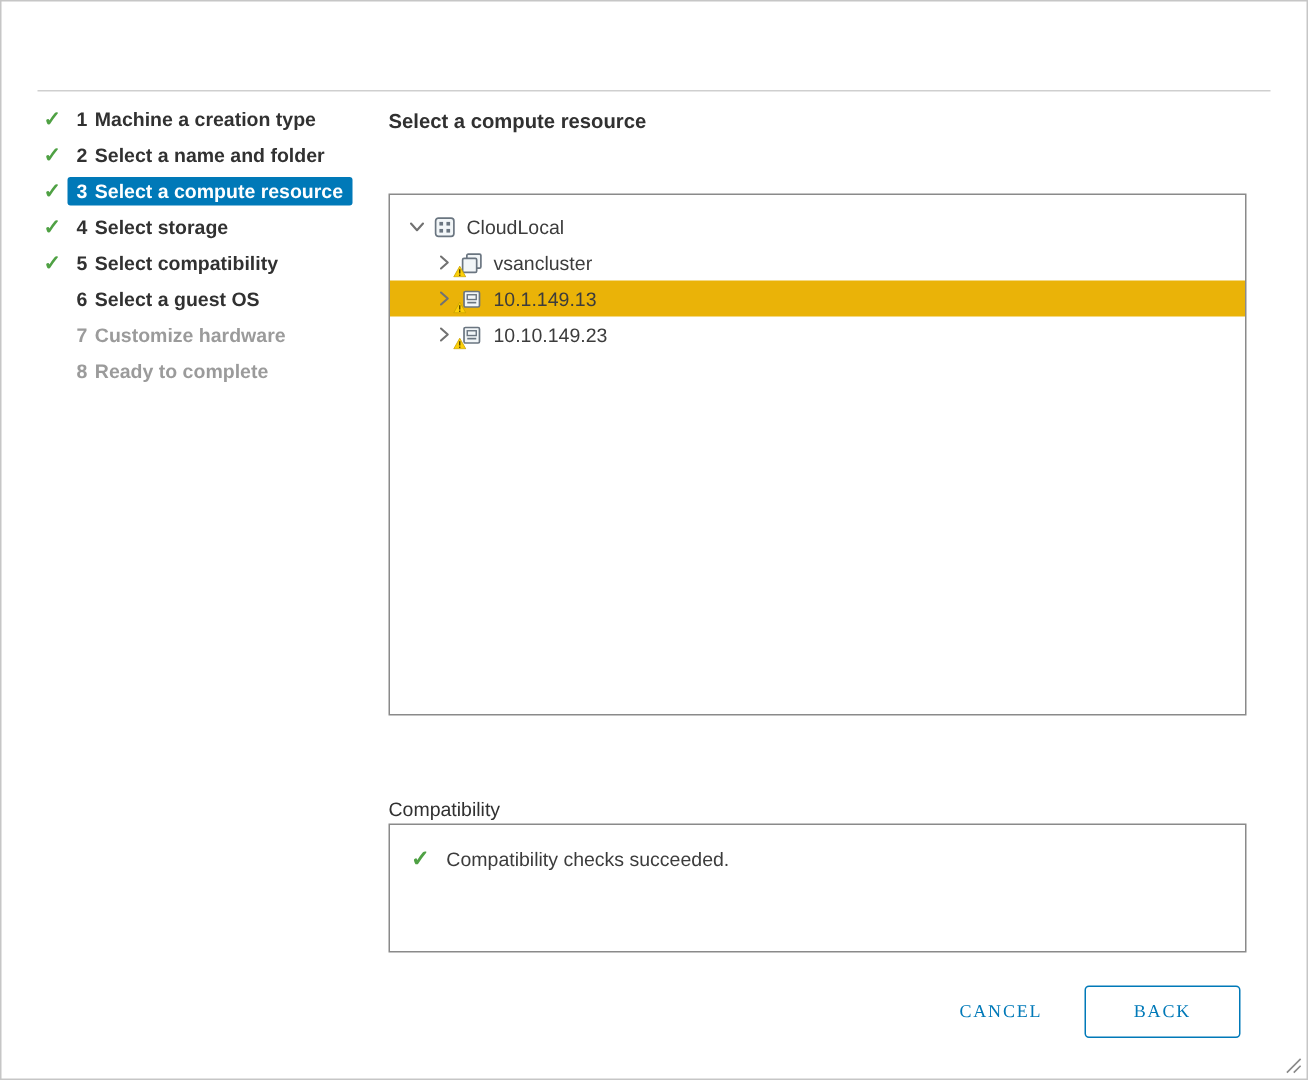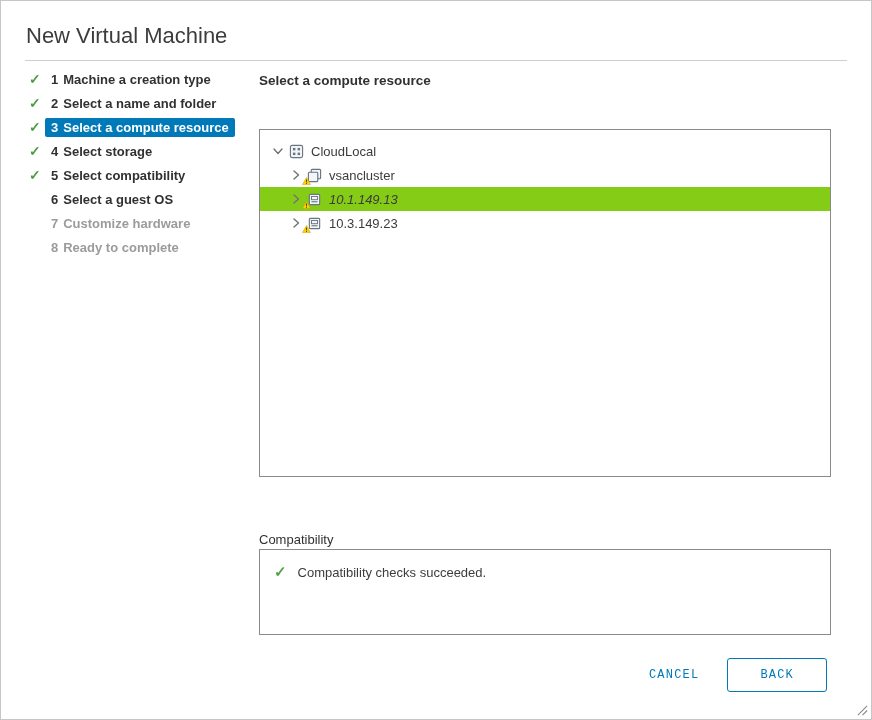--- a/index.html
+++ b/index.html
@@ -98,21 +98,21 @@
     overflow: hidden;
   }
   .tree-row {
     display: flex;
     align-items: center;
     height: 24px;
     font-size: 13px;
     color: #3c3c3c;
     cursor: pointer;
   }
-  .tree-row.selected { background: #84cc16; font-style: italic; }
+  .tree-row.selected { background: #eab308; }
   .indent0 { padding-left: 10px; }
   .indent1 { padding-left: 28px; }
   .chevron {
     width: 15px;
     height: 15px;
     flex: 0 0 15px;
     display: inline-flex;
     align-items: center;
     justify-content: center;
     margin-right: 3px;
@@ -166,21 +166,21 @@
 
   
   .footer {
     position: absolute;
     right: 28px;
     bottom: 27px;
     display: flex;
     align-items: center;
   }
   .btn {
-    font-family: Liberation Mono, monospace;
+    font-family: Liberation Serif, serif;
     font-size: 12px;
     letter-spacing: 1.2px;
     font-weight: 400;
     border-radius: 3px;
     cursor: pointer;
     text-align: center;
   }
   .btn-cancel {
     background: none;
     border: none;
@@ -210,21 +210,20 @@
     bottom: 3px;
     line-height: 0;
     cursor: nwse-resize;
   }
 </style>
 </head>
 <body>
 
 <div class="dialog">
 
-  <div class="title">New Virtual Machine</div>
   <div class="title-divider"></div>
 
   <div class="steps">
 
     <div class="step done">
       <span class="check">✓</span>
       <span class="step-text">
           <span>1</span>
           <span>Machine a creation type</span>
         </span>
@@ -368,21 +367,21 @@
           <rect x="4.8" y="9.8" width="6.4" height="1.2" fill="#6a7580"></rect>
         </svg>
         <span class="warn">
           <svg width="9" height="8" viewBox="0 0 10 9">
               <path d="M5 0.5 L9.5 8.5 L0.5 8.5 Z" fill="#fdd008" stroke="#c9a200" stroke-width="0.6"></path>
               <rect x="4.5" y="2.8" width="1" height="3.2" fill="#4a3b00"></rect>
               <rect x="4.5" y="6.8" width="1" height="1" fill="#4a3b00"></rect>
             </svg>
         </span>
       </span>
-      <span class="node-label">10.3.149.23</span>
+      <span class="node-label">10.10.149.23</span>
     </div>
 
   </div>
 
   <div class="compat-label">Compatibility</div>
   <div class="compat-box">
     <div class="compat-msg">
       <span class="check">✓</span>
       <span>Compatibility checks succeeded.</span>
     </div>

